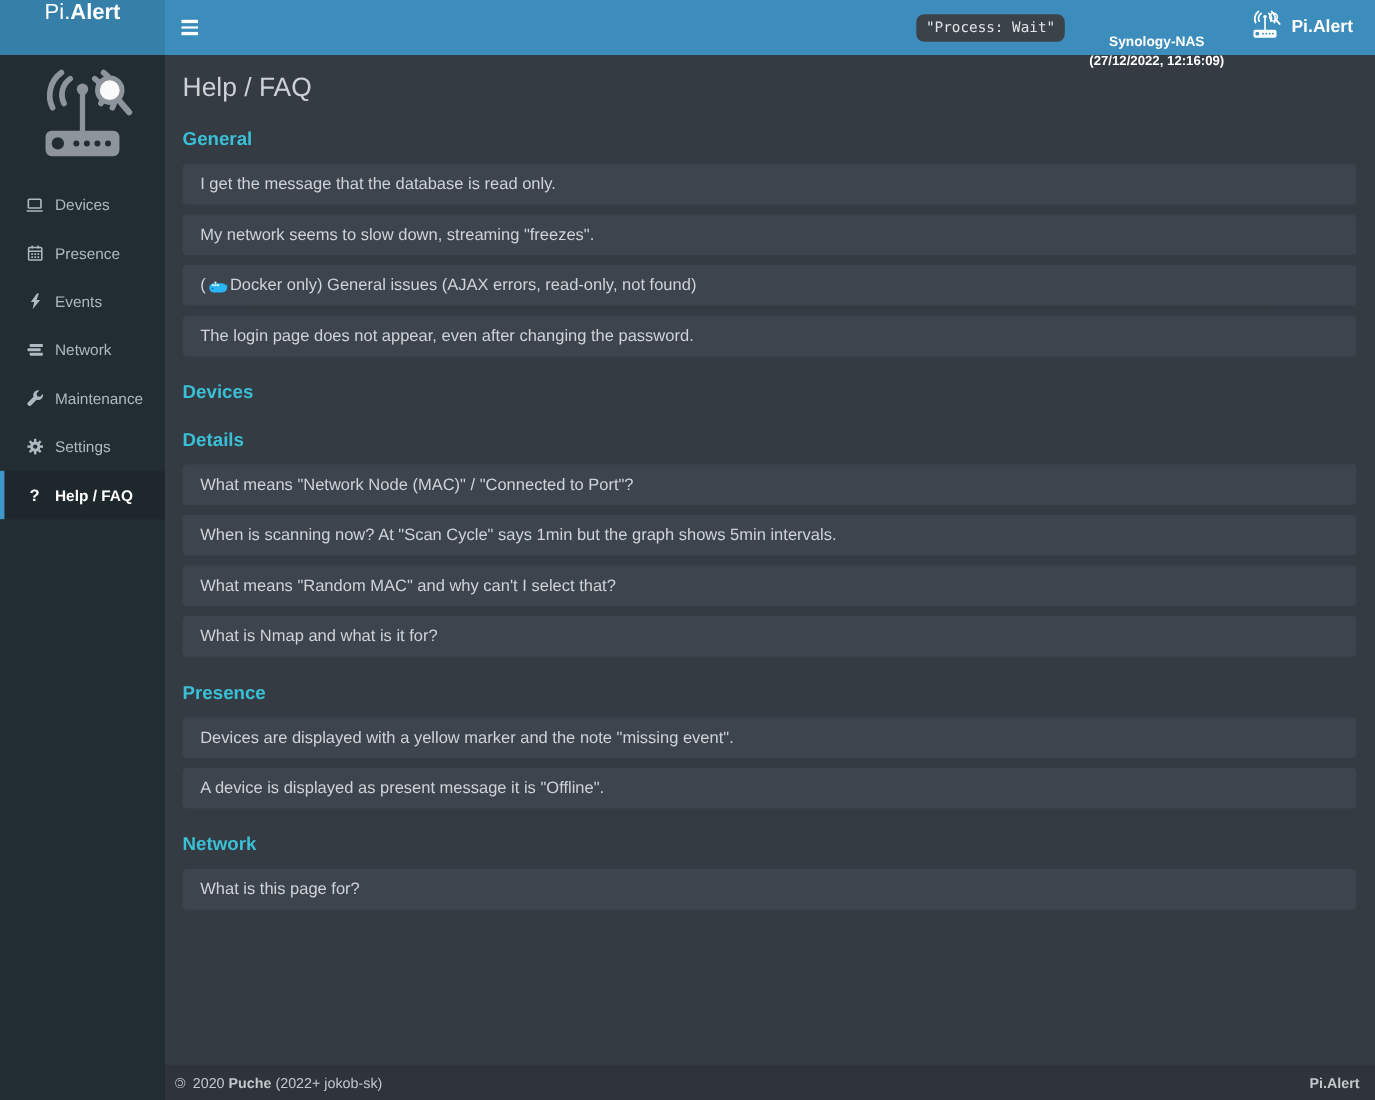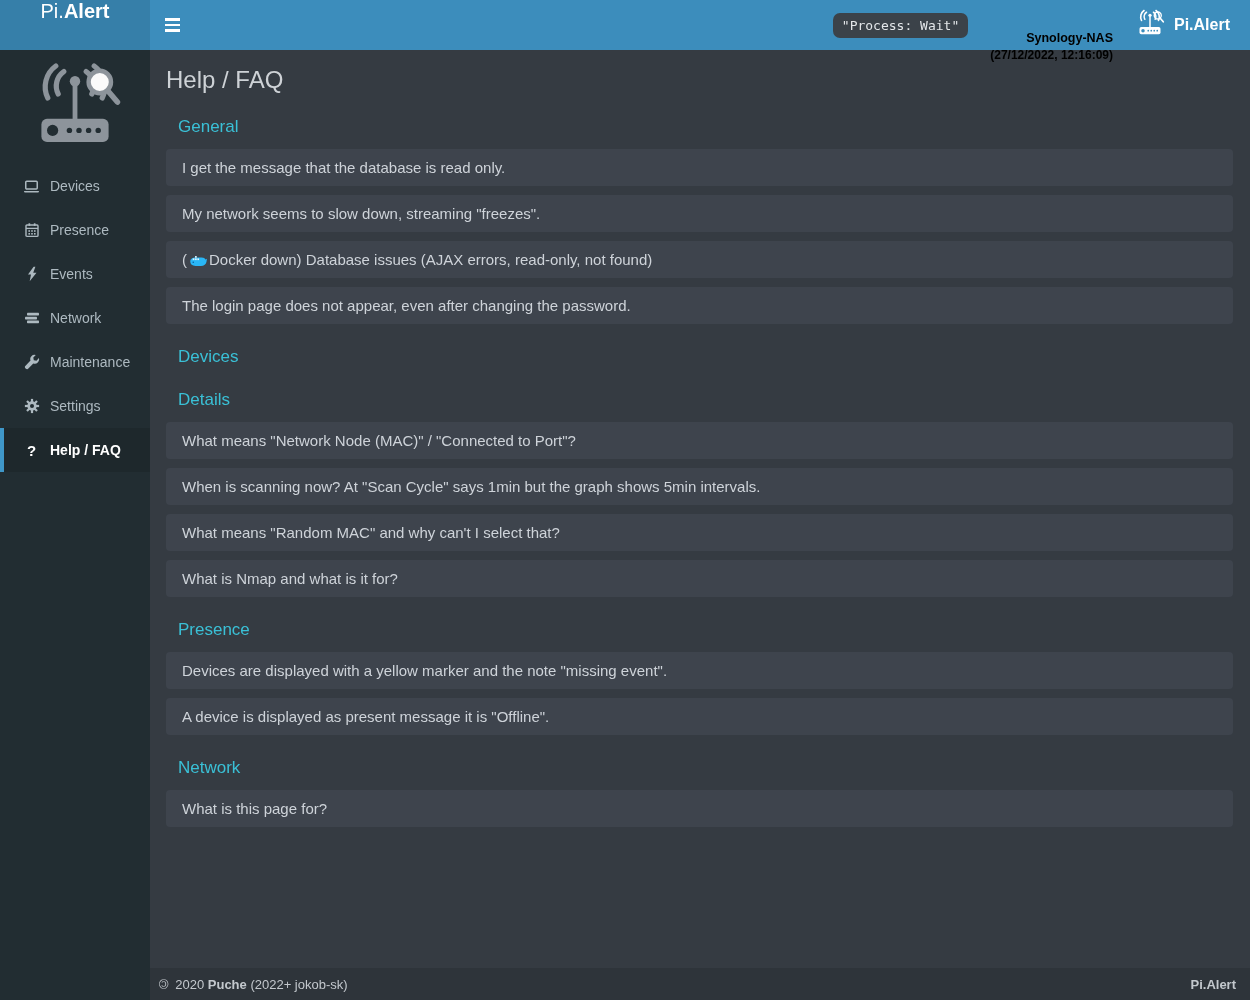--- a/index.html
+++ b/index.html
@@ -67,22 +67,22 @@
   .process-badge {
     background: #3b4249;
     color: #e3e6e9;
     font-family: "DejaVu Sans Mono", monospace;
     font-size: 13px;
     padding: 5px 9px;
     border-radius: 7px;
     white-space: nowrap;
   }
   .host-block {
-    color: #000000;
-    text-align: right;
+    color: #ffffff;
+    text-align: center;
     line-height: 1.35;
     margin-top: 44px;
   }
   .host-name { font-size: 12.5px; font-weight: 700; }
   .host-time { font-size: 12px;  font-weight: 600; }
   .navbar-brand-right {
     display: flex;
     align-items: center;
     gap: 9px;
     color: #ffffff;
@@ -144,22 +144,22 @@
   }
   .page-title {
     color: #ced2d6;
     font-size: 24px;
     font-weight: 400;
     margin: 2px 0 6px 0;
   }
   .section-heading {
     color: #3ac0d6;
     font-size: 17px;
-    font-weight: 400;
-    margin: 23px 0 12px 12px;
+    font-weight: 700;
+    margin: 23px 0 12px 0;
   }
   .faq-item {
     background: #3e444d;
     border-radius: 4px;
     color: #ced3d9;
     font-size: 15px;
     height: 37px;
     display: flex;
     align-items: center;
     padding: 0 16px;
@@ -357,21 +357,21 @@
                   <path d="M1.4 8.1C1.4 4.9 4.3 3.7 7.3 3.7h6.6c2.7 0 3.9 1.1 4.1 2.1l1.9-0.9-0.4 3.2c-0.5 3.4-2.9 4.9-6.2 4.9h-6c-3.8 0-5.9-1.8-5.9-4.9z" fill="#29b6f6"></path>
                   <g fill="#e1f5fe">
                     <rect x="4.1" y="4.6" width="1.9" height="1.9"></rect>
                     <rect x="6.7" y="4.6" width="1.9" height="1.9"></rect>
                     <rect x="9.3" y="4.6" width="1.9" height="1.9"></rect>
                     <rect x="6.7" y="2" width="1.9" height="1.9"></rect>
                   </g>
                   <circle cx="4.7" cy="8.8" r="0.8" fill="#01579b"></circle>
                 </svg>
               </span>
-              <span> Docker down) Database issues (AJAX errors, read-only, not found)</span>
+              <span> Docker only) General issues (AJAX errors, read-only, not found)</span>
             </div>
             <div class="faq-item">
               <span>The login page does not appear, even after changing the password.</span>
             </div>
             <h2 class="section-heading">Devices</h2>
             <h2 class="section-heading">Details</h2>
             <div class="faq-item">
               <span>What means "Network Node (MAC)" / "Connected to Port"?</span>
             </div>
             <div class="faq-item">

